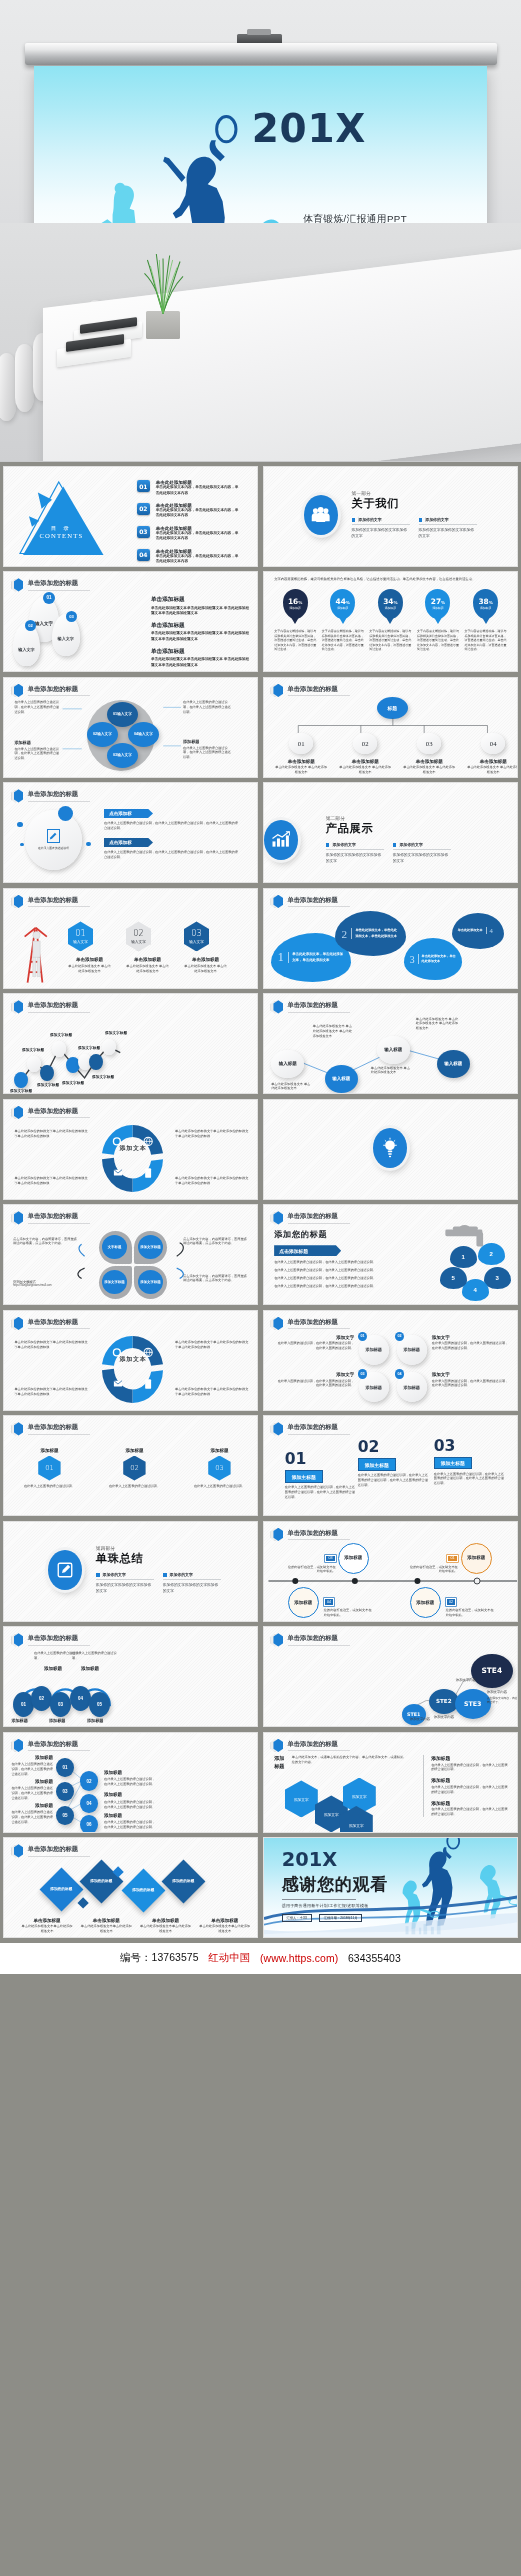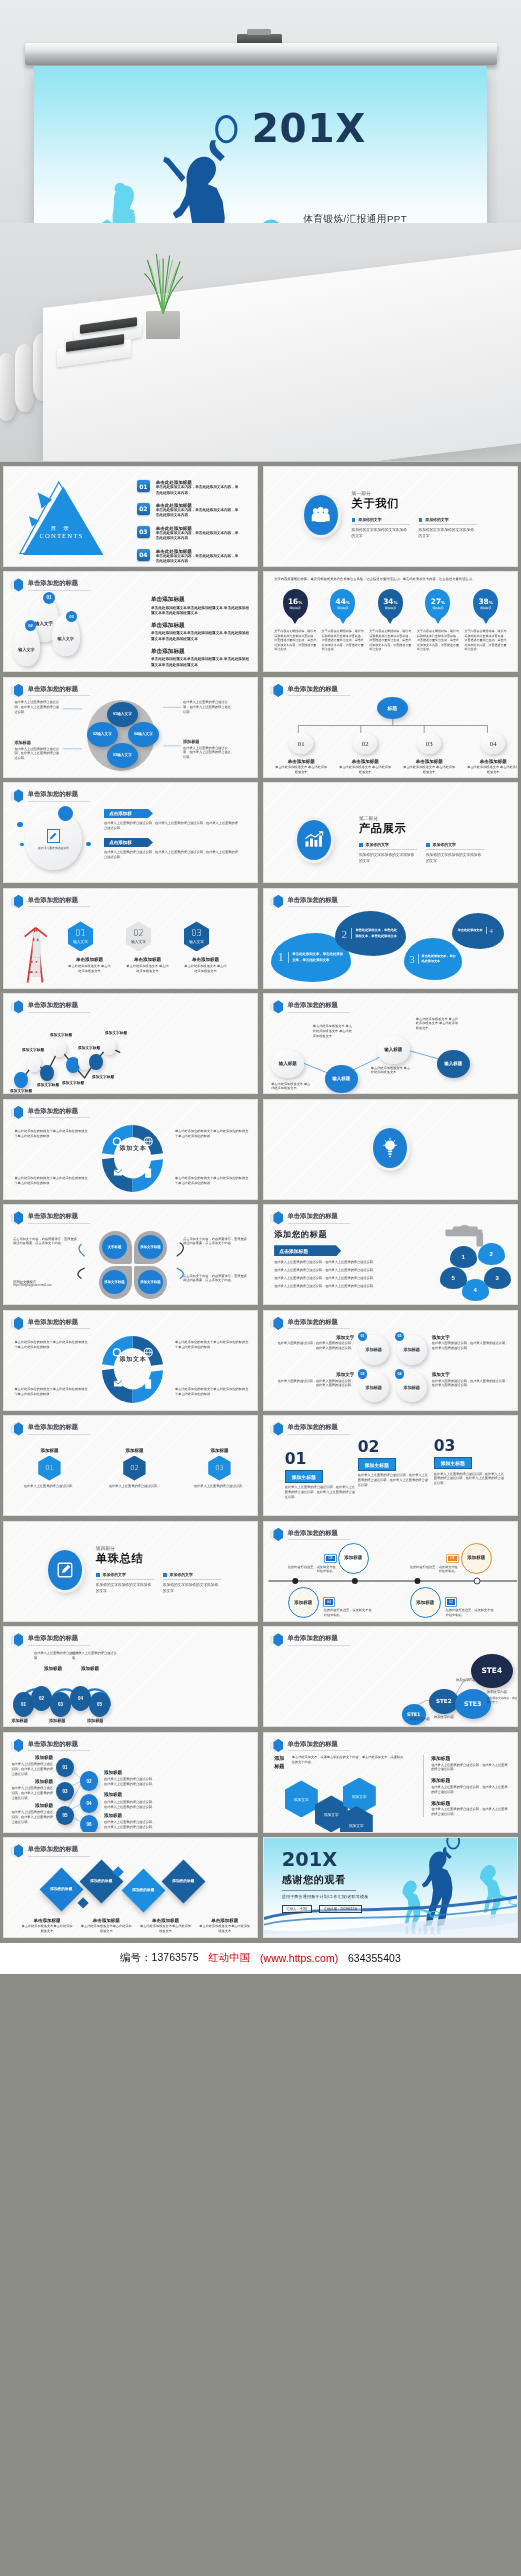--- a/index.html
+++ b/index.html
@@ -207,21 +207,21 @@
     background:#1c7fd4;
     clip-path: polygon(0 0, calc(100% - 5.2px) 0, 100% 50%, calc(100% - 5.2px) 100%, 0 100%);
   }
 
   
   .endslide{
     position:relative;overflow:hidden;
     background:linear-gradient(180deg,#8ee0f2 0%,#b5eaf7 30%,#ddf4fb 55%,#f3fbfe 75%,#ffffff 100%);
   }
   .end-year{ font-family:"DejaVu Sans",sans-serif;font-size:19.4px;font-weight:bold;color:#1b3a5c;line-height:1;}
-  .end-thanks{ font-size:10px;font-weight:bold;color:#1c2025;margin-top:3px;letter-spacing:0.7px;}
+  .end-thanks{ font-size:17px;font-weight:bold;color:#1c2025;margin-top:3px;letter-spacing:0.7px;}
   .end-rule{ width:74px;height:0.7px;background:#8a9099;margin:3.7px 0 3px 0.7px; }
   .end-sub{ font-size:4px;color:#2b3036;letter-spacing:0.2px;}
   .end-chip{
     display:inline-flex;align-items:center;height:8.2px;padding:0 3.7px;
     border:0.7px solid #2c3d52;font-size:3.3px;color:#17212e;background:rgba(255,255,255,.45);
     margin-top:3.7px;margin-right:3.7px;
   }
 
   
   .footer{
@@ -596,21 +596,21 @@
         <div style="position:absolute;left:100px;top:6px;width:136px;">
           <div class="atag" style="width:49px;">点击添加标</div>
           <div class="tiny" style="margin-top:3px;">在此录入上述图表的综合描述说明，在此录入上述图表的综合描述说明，在此录入上述图表的综合描述说明。</div>
           <div class="atag" style="width:49px;margin-top:6.7px;background:#1a5f9e;">点击添加标</div>
           <div class="tiny" style="margin-top:3px;">在此录入上述图表的综合描述说明，在此录入上述图表的综合描述说明，在此录入上述图表的综合描述说明。</div>
         </div>
       </div>
     </div>
 
     <div class="slide">
-      <div class="body" style="top:17px;display:flex;align-items:center;justify-content:center;gap:28px;">
+      <div class="body" style="top:17px;display:flex;align-items:center;justify-content:flex-start;gap:28px;">
         <div class="div-ic">
           <svg width="19.4" height="16.4" viewBox="0 0 26 22" fill="#fff">
             <rect x="2" y="14" width="4" height="7"></rect>
               <rect x="8" y="10" width="4" height="11"></rect>
             <rect x="14" y="12" width="4" height="9"></rect>
               <rect x="20" y="6" width="4" height="15"></rect>
             <path d="M2 10 L9 5 L15 8 L24 1" stroke="#fff" stroke-width="1.6" fill="none"></path>
             <path d="M20 1 h5 v5" stroke="#fff" stroke-width="1.4" fill="none"></path>
           </svg>
         </div>

